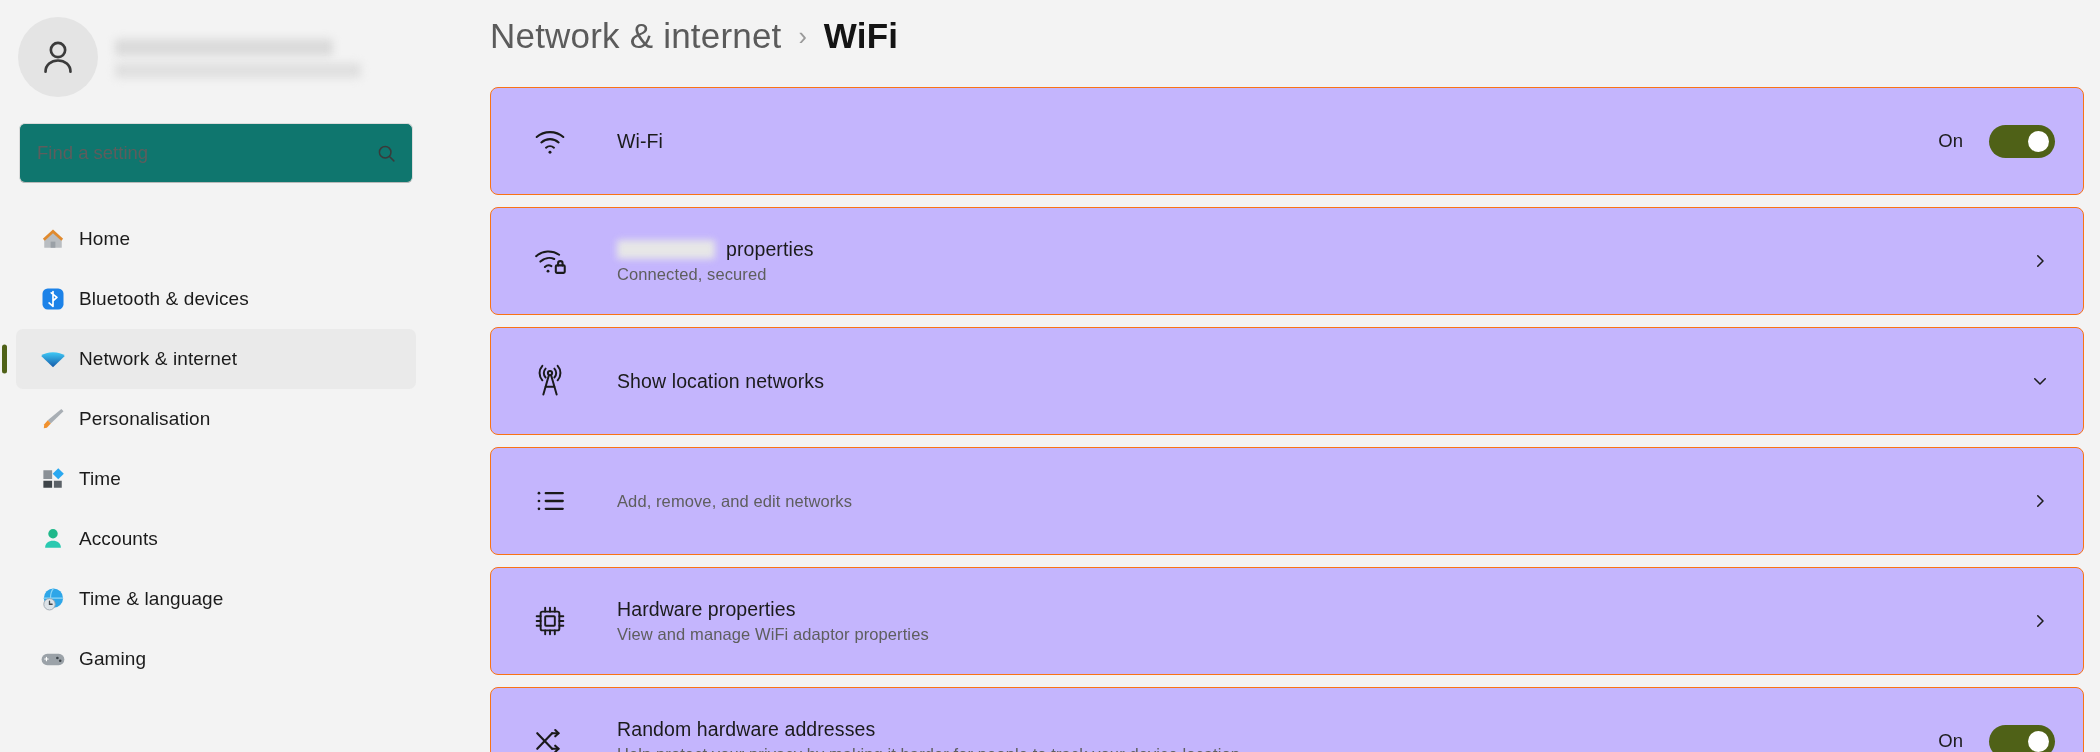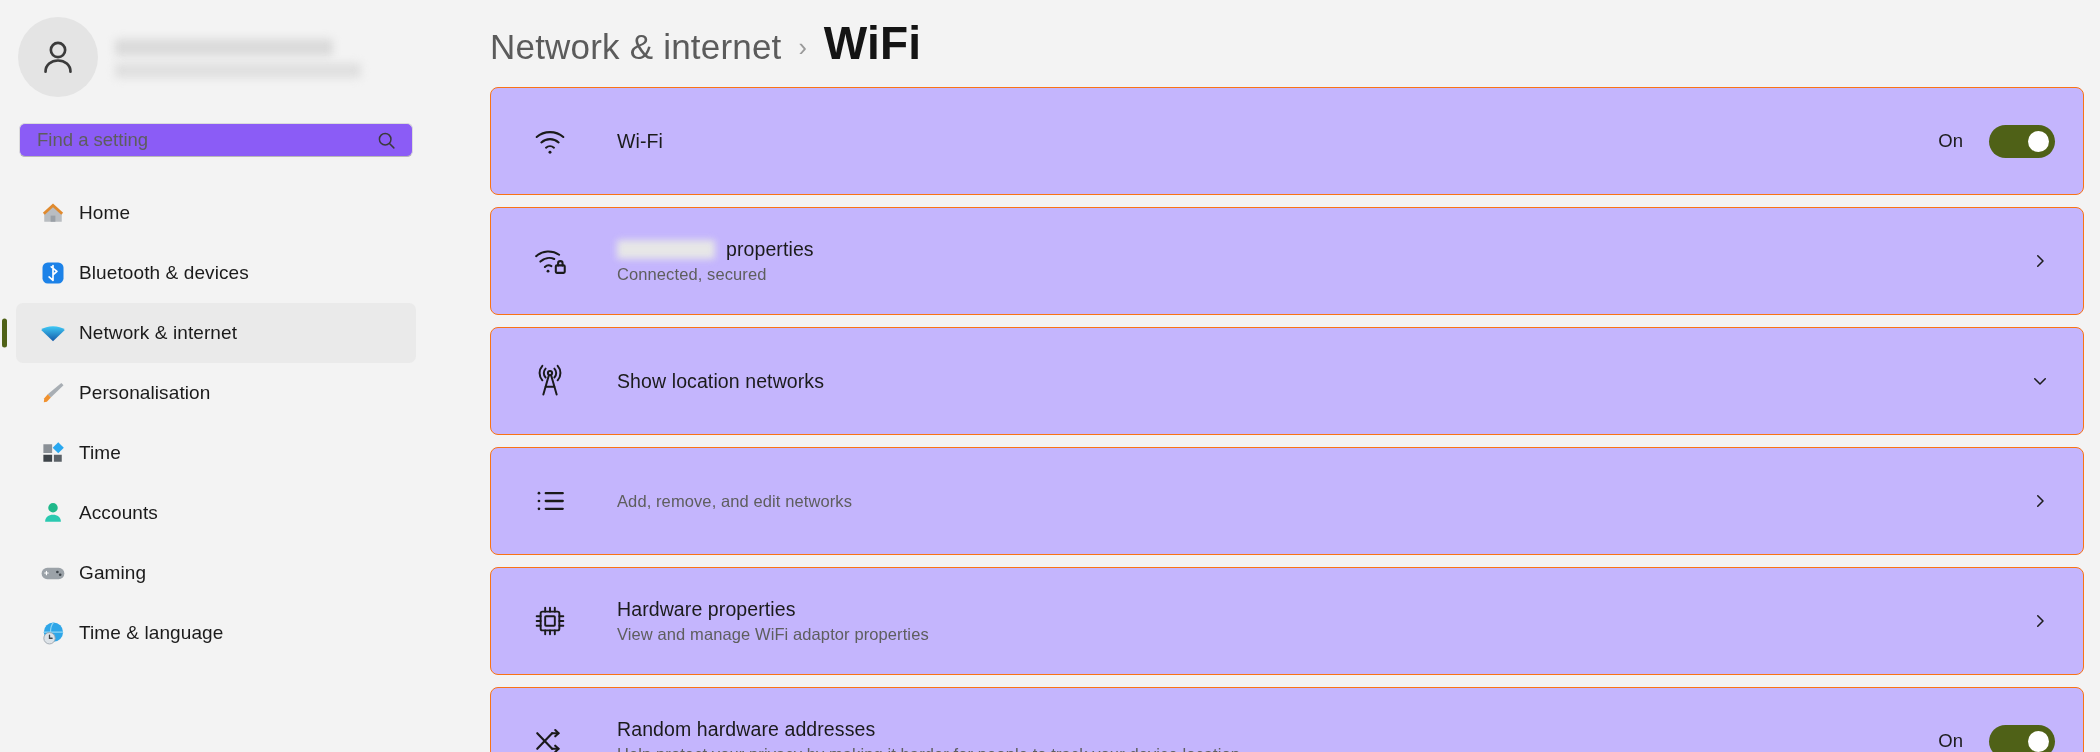--- a/index.html
+++ b/index.html
@@ -58,22 +58,22 @@
   .redact {
     background: #DADADA;
     border-radius: 3px;
     filter: blur(4px);
   }
   .redact-name  { width: 218px; height: 17px; }
   .redact-email { width: 246px; height: 15px; background:#DFDFDF; }
 
   .search-wrap {
     margin: 27px 3px 0 3px;
-    height: 34px;
-    background: #8b5cf6;
+    height: 60px;
+    background: #0f766e;
     border: 1px solid #DBDBDB;
     border-bottom-color: #B9B9B9;
     border-radius: 6px;
     display: flex;
     align-items: center;
     padding: 0 15px 0 17px;
   }
   .search-input {
     flex: 1;
     border: 0;
@@ -147,21 +147,21 @@
     color: #5B5B5B;
     letter-spacing: .2px;
   }
   .crumb-sep {
     font-size: 25px;
     color: #9A9A9A;
     position: relative;
     top: -3px;
   }
   .crumb-current {
-    font-size: 46px;
+    font-size: 35px;
     font-weight: bold;
     color: #141414;
     letter-spacing: .2px;
   }
 
   .cards {
     margin-top: 17px;
     padding-right: 16px;
   }
 
@@ -348,39 +348,39 @@
             <circle cx="16" cy="10" r="5.4" fill="#1FB88A"></circle>
             <path d="M7 26 C7 20.5 11 18 16 18 C21 18 25 20.5 25 26 Z" fill="#2AC9B0"></path>
           </svg>
         </span>
         <span class="nav-label">Accounts</span>
       </div>
 
       <div class="nav-item">
         <span class="nav-icon">
           <svg width="28" height="28" viewBox="0 0 32 32">
+            <circle cx="16.5" cy="15" r="11" fill="#2EA6E8"></circle>
+            <path d="M16.5 4 C12 9 12 21 16.5 26 M5.5 15 H27.5" stroke="#8FD6F5" stroke-width="1.3" fill="none"></path>
+            <circle cx="12" cy="22" r="6.5" fill="#DDE3E8" stroke="#9AA4AD" stroke-width="1"></circle>
+            <path d="M12 18.5 V22 H15" stroke="#41474C" stroke-width="1.5" fill="none" stroke-linecap="round"></path>
+          </svg>
+        </span>
+        <span class="nav-label">Time &amp; language</span>
+      </div>
+
+      <div class="nav-item">
+        <span class="nav-icon">
+          <svg width="28" height="28" viewBox="0 0 32 32">
             <rect x="3" y="10" width="26" height="13" rx="6.5" fill="#9BA2A8"></rect>
             <path d="M8.5 14 V18 M6.5 16 H10.5" stroke="#FFFFFF" stroke-width="1.3" stroke-linecap="round"></path>
             <circle cx="21" cy="14.8" r="1.5" fill="#3D444A"></circle>
             <circle cx="24.2" cy="18" r="1.5" fill="#3D444A"></circle>
           </svg>
         </span>
         <span class="nav-label">Gaming</span>
-      </div>
-
-      <div class="nav-item">
-        <span class="nav-icon">
-          <svg width="28" height="28" viewBox="0 0 32 32">
-            <circle cx="16.5" cy="15" r="11" fill="#2EA6E8"></circle>
-            <path d="M16.5 4 C12 9 12 21 16.5 26 M5.5 15 H27.5" stroke="#8FD6F5" stroke-width="1.3" fill="none"></path>
-            <circle cx="12" cy="22" r="6.5" fill="#DDE3E8" stroke="#9AA4AD" stroke-width="1"></circle>
-            <path d="M12 18.5 V22 H15" stroke="#41474C" stroke-width="1.5" fill="none" stroke-linecap="round"></path>
-          </svg>
-        </span>
-        <span class="nav-label">Time &amp; language</span>
       </div>
 
     </nav>
   </aside>
 
   <main class="main">
 
     <div class="breadcrumb">
       <span class="crumb-parent">Network &amp; internet</span>
       <span class="crumb-sep">›</span>

